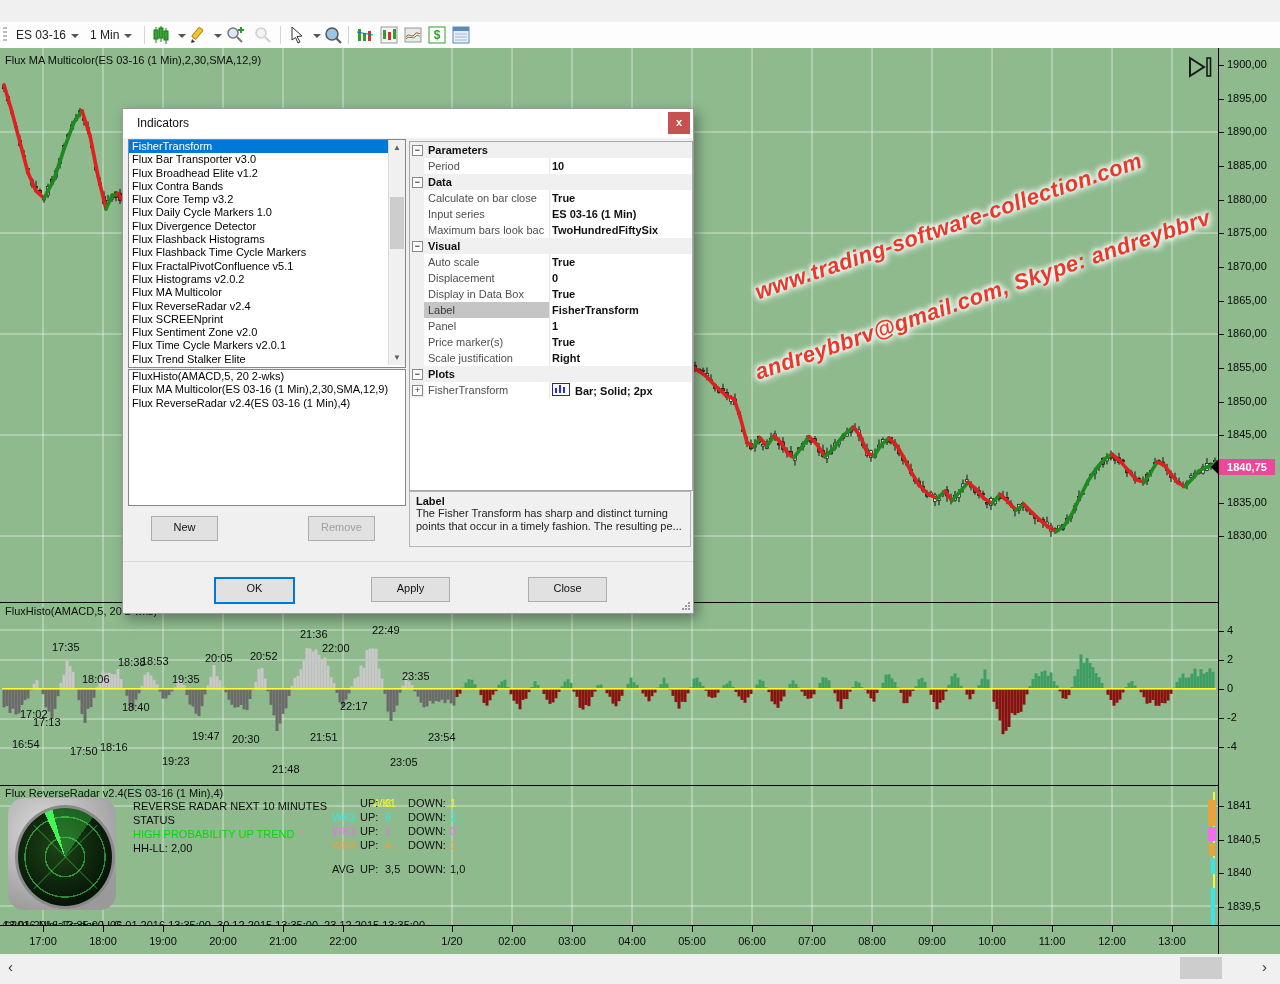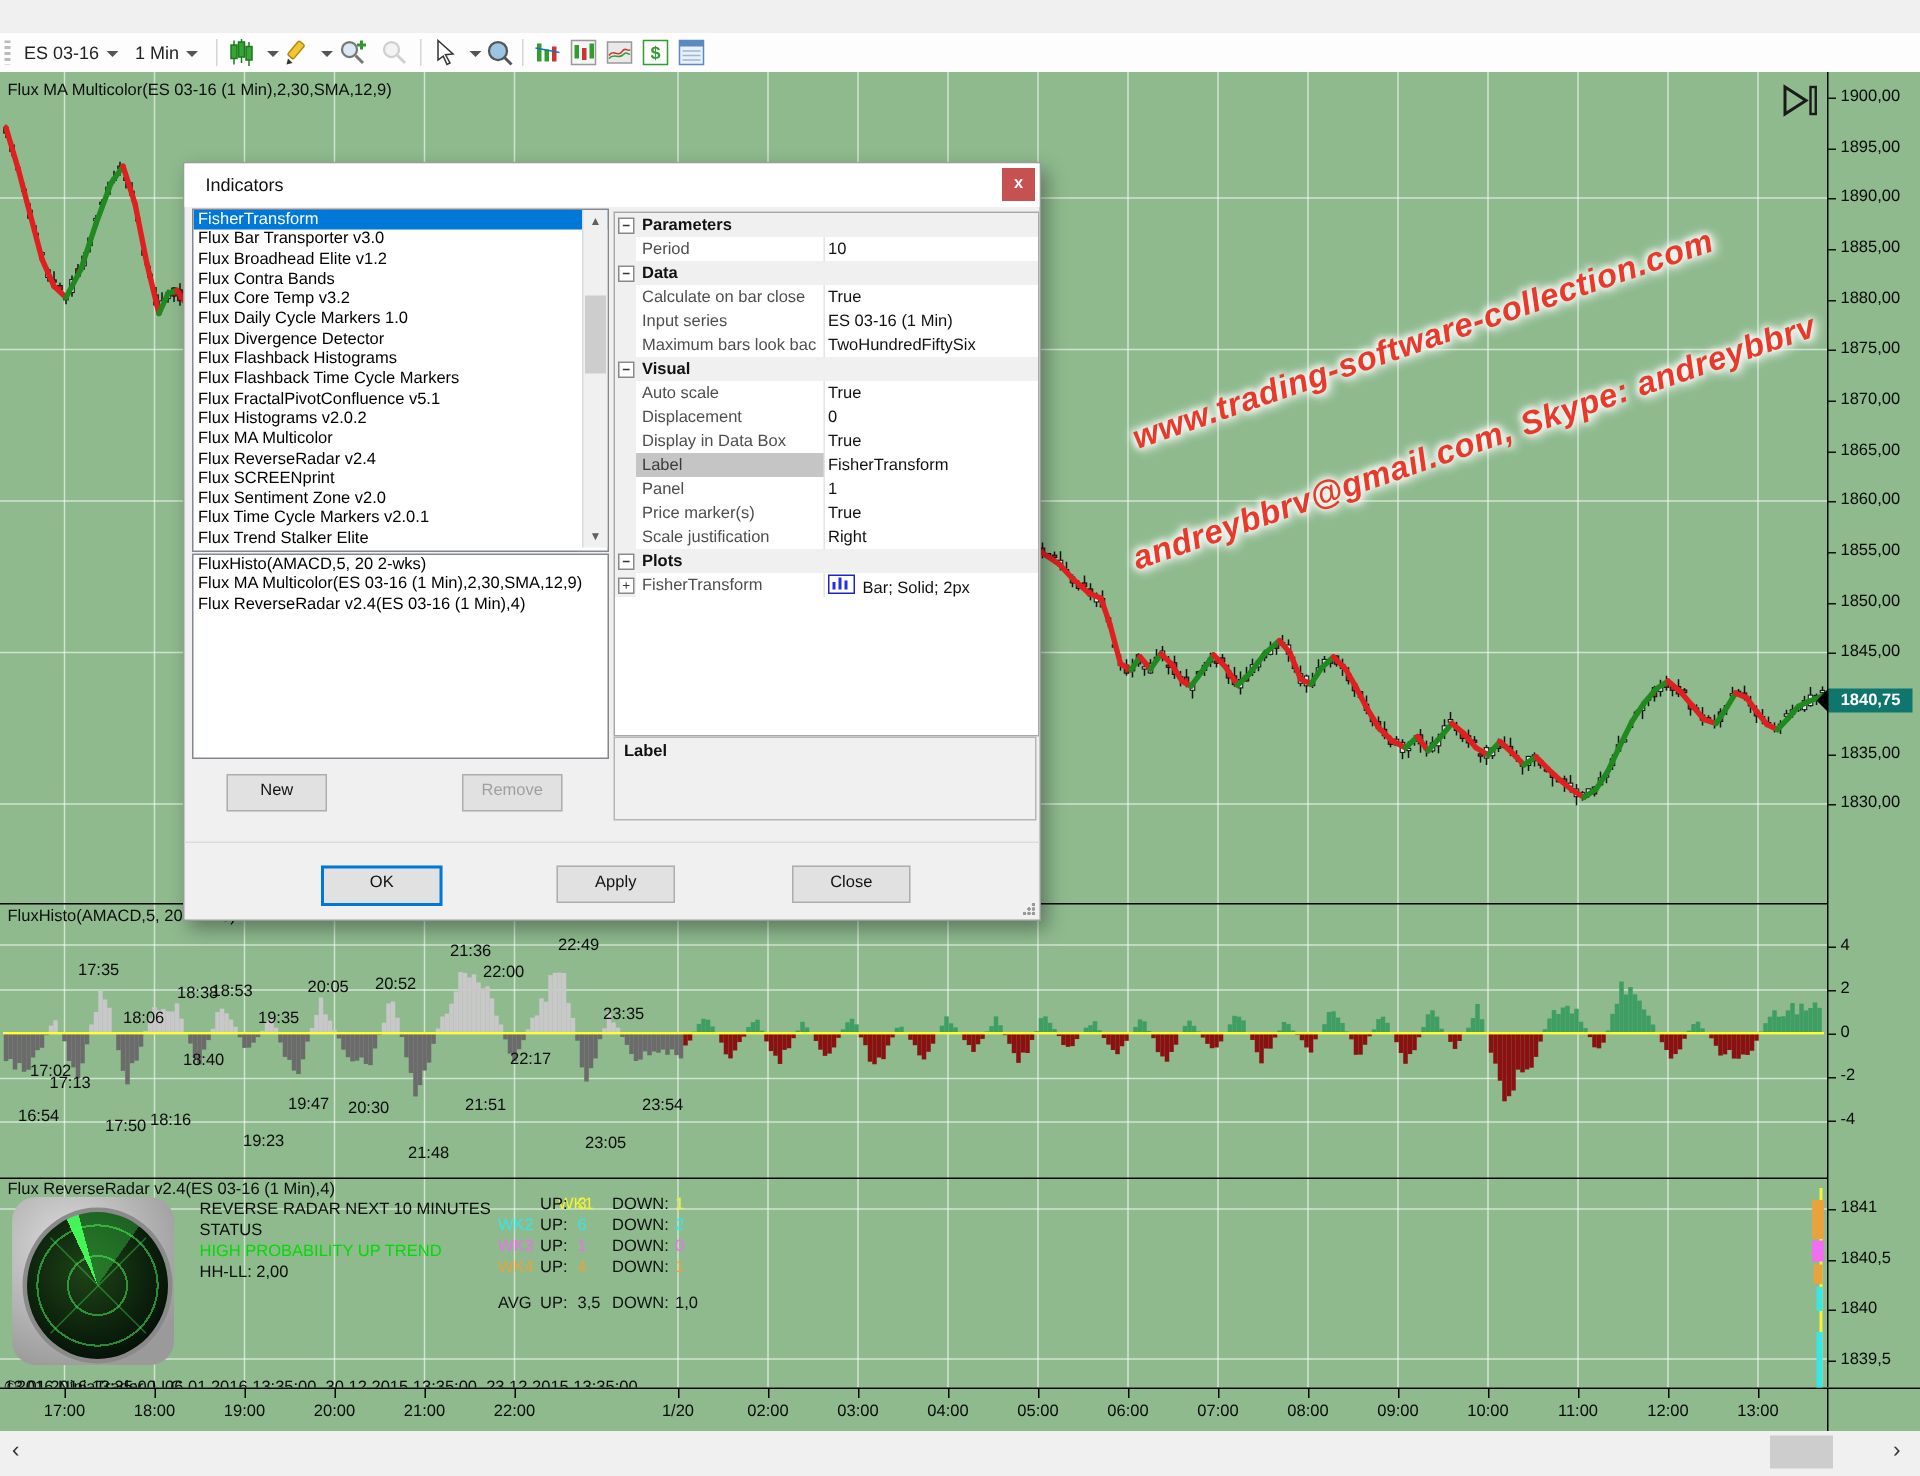--- a/index.html
+++ b/index.html
@@ -31,21 +31,21 @@
   .plabel{position:absolute;z-index:5;color:#0d0d0d;font-size:11px;}
   #wm{position:absolute;left:735px;top:215px;z-index:6;transform:rotate(-19deg);transform-origin:0 0;pointer-events:none;}
   .wmline{position:absolute;white-space:nowrap;font-size:22px;font-weight:bold;font-style:italic;letter-spacing:.5px;color:#e8392b;
     text-shadow:0 0 5px #fff,0 0 9px #fff,2px 2px 7px rgba(255,255,255,.95),-1px -1px 5px rgba(255,255,255,.9);}
   #wm1{left:10px;top:22px;} #wm2{left:-16px;top:98px;}
   #gotoend{position:absolute;left:1188px;top:8px;z-index:5;}
   
   #price-axis{position:absolute;left:1218px;top:0;width:62px;height:877px;z-index:8;}
   .ptick{position:absolute;left:0;width:6px;height:1px;background:#111;}
   .plbl{position:absolute;left:9px;font-size:11px;color:#0a0a0a;white-space:nowrap;}
-  #price-tag{position:absolute;left:1219px;top:411px;width:56px;height:16px;background:#0f766e;color:#fff;z-index:9;
+  #price-tag{position:absolute;left:1219px;top:411px;width:56px;height:16px;background:#ec4899;color:#fff;z-index:9;
     font-size:11px;font-weight:bold;text-align:center;line-height:16px;}
   #price-tag:before{content:"";position:absolute;left:-8px;top:0;width:0;height:0;
     border-top:8px solid transparent;border-bottom:8px solid transparent;border-right:8px solid #000;}
   
   #histo-ann{position:absolute;left:0;top:0;z-index:5;}
   .hann{position:absolute;font-size:11px;color:#0d0d0d;white-space:nowrap;}
   
   #radar-widget{position:absolute;left:8px;top:750px;width:108px;height:112px;z-index:5;border-radius:16px;
     background:radial-gradient(circle at 35% 30%,#dcdcdc,#9a9a9a 80%);}
   #radar-screen{position:absolute;left:7px;top:7px;width:94px;height:98px;border-radius:50%;border:3px solid #8a8a8a;
@@ -95,21 +95,21 @@
   #propgrid{position:absolute;left:286px;top:32px;width:282px;height:348px;background:#fff;border:1px solid #a8a8a8;overflow:hidden;}
   .prow{position:relative;height:16px;line-height:16px;font-size:11px;overflow:hidden;}
   .phead{background:#f0f0f0;font-weight:bold;}
   .pind{position:absolute;left:0;top:0;width:14px;height:16px;background:#f0f0f0;}
   .pbox{position:absolute;left:2px;top:3px;width:9px;height:9px;border:1px solid #888;background:#fff;
     font-size:9px;line-height:8px;text-align:center;color:#333;}
   .ptitle{position:absolute;left:18px;top:0;}
   .pname{position:absolute;left:14px;top:0;width:121px;padding-left:4px;color:#4e4e4e;border-right:1px solid #e4e4e4;
     border-bottom:1px solid #ececec;height:16px;white-space:nowrap;overflow:hidden;}
   .pname.hl{background:#c5c5c5;color:#3a3a3a;}
-  .pval{position:absolute;left:136px;top:0;right:0;padding-left:6px;font-weight:normal;border-bottom:1px solid #ececec;height:16px;white-space:nowrap;overflow:hidden;}
+  .pval{position:absolute;left:136px;top:0;right:0;padding-left:6px;font-weight:bold;border-bottom:1px solid #ececec;height:16px;white-space:nowrap;overflow:hidden;}
   .ploticon{display:inline-block;width:16px;height:11px;border:1px solid #2222cc;background:#fff;position:relative;top:1px;margin-right:5px;
     background-image:linear-gradient(#2233dd,#2233dd),linear-gradient(#2233dd,#2233dd),linear-gradient(#2233dd,#2233dd);
     background-repeat:no-repeat;background-size:2px 5px,2px 8px,2px 6px;background-position:2px 4px,6px 1px,10px 3px;}
   #descbox{position:absolute;left:286px;top:382px;width:282px;height:56px;background:#f0f0f0;border:1px solid #b5b5b5;
     padding:3px 6px;box-sizing:border-box;}
   #desc-title{font-weight:bold;font-size:11px;}
   #desc-text{font-size:11px;color:#222;line-height:13px;}
   #dlg-footer{position:absolute;left:0;top:452px;width:100%;height:52px;border-top:1px solid #dcdcdc;}
   #grip{position:absolute;right:3px;bottom:3px;width:8px;height:8px;
     background:radial-gradient(circle at 7px 1px,#999 1px,transparent 1.4px),
@@ -1352,20 +1352,21 @@
         <div class="prow">
           <div class="pind">
             <div class="pbox">+</div>
           </div>
           <div class="pname">FisherTransform</div>
           <div class="pval"><span class="ploticon"></span>Bar; Solid; 2px</div>
         </div>
       </div>
     <div id="descbox">
       <div id="desc-title">Label</div>
+      <div id="desc-text">The Fisher Transform has sharp and distinct turning points that occur in a timely fashion. The resulting pe...</div>
     </div>
     <div id="dlg-footer"></div>
     <div class="btn" id="btn-ok">OK</div>
     <div class="btn" id="btn-apply">Apply</div>
     <div class="btn" id="btn-close">Close</div>
     <div id="grip"></div>
   </div>
 </div>
 
 </body></html>

